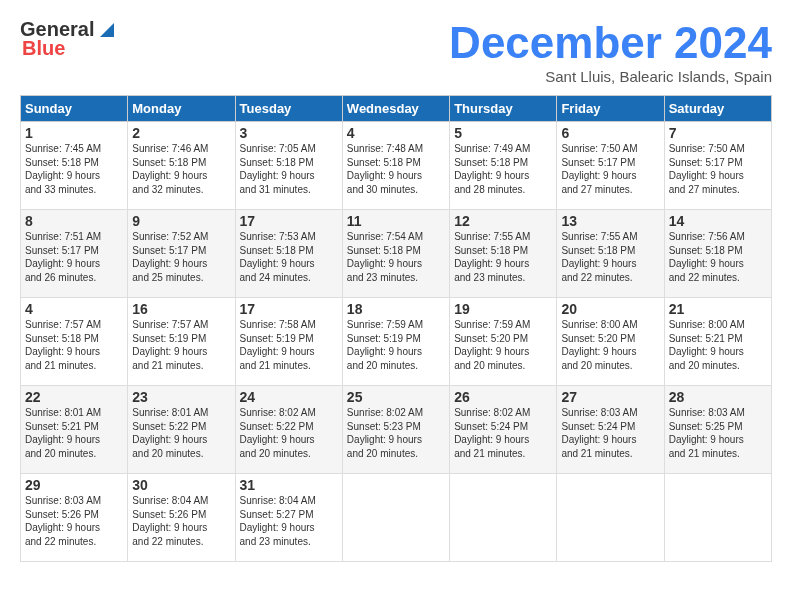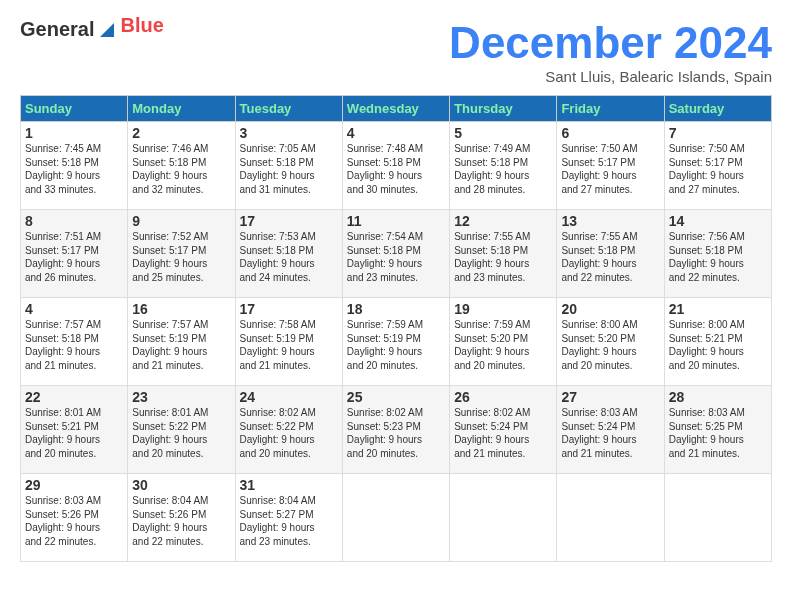--- a/index.html
+++ b/index.html
@@ -15,20 +15,21 @@
       padding: 18px 20px 10px 20px;
     }
     .header-row {
       display: flex;
       align-items: flex-start;
       justify-content: space-between;
       margin-bottom: 10px;
     }
     .logo {
       display: flex;
+      flex-direction: column;
       align-items: flex-start;
     }
     .title-area {
       text-align: right;
     }
     .main-title {
       font-size: 44px;
       font-weight: bold;
       color: #3b82f6;
     }
@@ -36,21 +37,21 @@
       font-size: 15px;
       color: #555;
     }
     table {
       width: 100%;
       border-collapse: collapse;
       table-layout: fixed;
     }
     thead tr th {
       background-color: #1a6db5;
-      color: #86efac;
+      color: #ffffff;
       font-size: 13px;
       font-weight: bold;
       padding: 5px 4px;
       text-align: left;
       border: 1px solid #ccc;
     }
     tbody tr td {
       vertical-align: top;
       font-size: 10.5px;
       color: #333;

